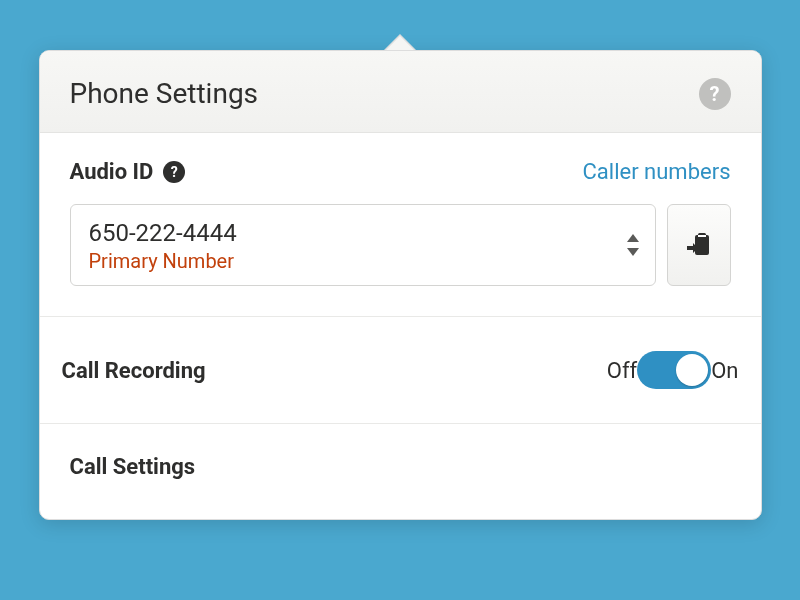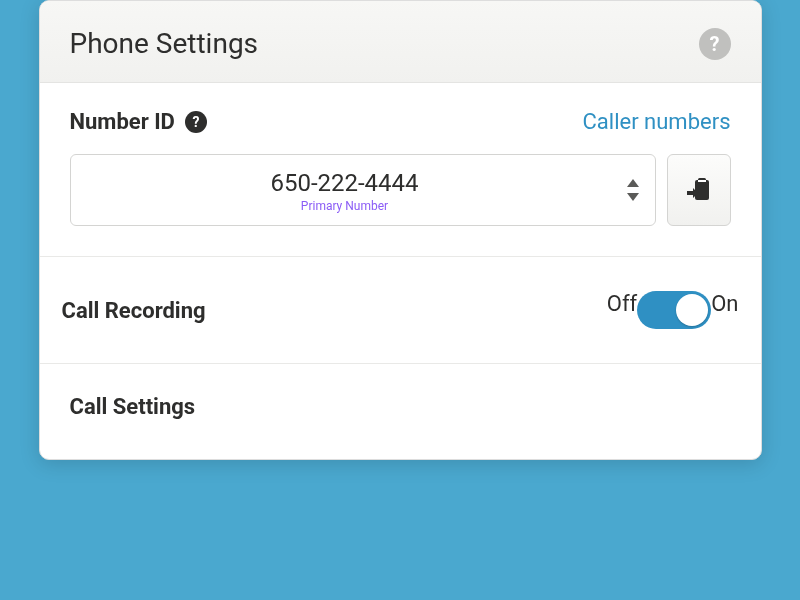--- a/index.html
+++ b/index.html
@@ -8,20 +8,21 @@
       height: 600px;
       background: #4aa8cf;
       font-family: -apple-system, BlinkMacSystemFont, "Segoe UI", Roboto, "Helvetica Neue", sans-serif;
       display: flex;
       align-items: flex-start;
       justify-content: center;
       overflow: hidden;
     }
     .panel-wrapper {
       position: relative;
+      margin-top: 50px;
       width: 723px;
     }
     .panel-arrow {
       position: absolute;
       top: -14px;
       left: 50%;
       transform: translateX(-50%);
       width: 0;
       height: 0;
       border-left: 14px solid transparent;
@@ -109,21 +110,20 @@
     }
     .manage-link {
       font-size: 22px;
       color: #2f90c3;
       text-decoration: none;
       cursor: pointer;
     }
     .number-row {
       display: flex;
       gap: 12px;
-      text-align: center;
     }
     .number-select {
       flex: 1;
       border: 1px solid #d4d4d2;
       border-radius: 6px;
       display: flex;
       align-items: stretch;
       background: #fff;
       overflow: hidden;
     }
@@ -133,22 +133,22 @@
       display: flex;
       flex-direction: column;
       gap: 2px;
     }
     .number-value {
       font-size: 24px;
       color: #2e2e2d;
       font-weight: 400;
     }
     .number-sub {
-      font-size: 12px;
-      color: #8b5cf6;
+      font-size: 20px;
+      color: #c2410c;
     }
     .stepper {
       width: 36px;
       display: flex;
       flex-direction: column;
       align-items: center;
       justify-content: center;
       gap: 6px;
       padding-right: 8px;
     }
@@ -174,20 +174,21 @@
     .clipboard-icon svg { display: block; }
     .recording-section {
       padding: 34px 22px;
       border-bottom: 1px solid #e9e9e7;
       display: flex;
       align-items: center;
       justify-content: space-between;
     }
     .toggle-group {
       display: flex;
+      align-items: center;
     }
     .toggle-label {
       font-size: 22px;
       color: #2e2e2d;
       font-weight: 400;
     }
     .toggle {
       width: 74px;
       height: 38px;
       background: #2f90c3;
@@ -218,21 +219,21 @@
   <div class="panel">
 
     <div class="panel-header">
       <div class="panel-title">Phone Settings</div>
       <div class="help-circle-lg">?</div>
     </div>
 
     <div class="section">
       <div class="section-head">
         <div class="section-label-group">
-          <div class="section-label">Number ID</div>
+          <div class="section-label">Audio ID</div>
           <div class="help-circle-sm">?</div>
         </div>
         <a class="manage-link">Caller numbers</a>
       </div>
 
       <div class="number-row">
         <div class="number-select">
           <div class="number-content">
             <div class="number-value">650-222-4444</div>
             <div class="number-sub">Primary Number</div>

